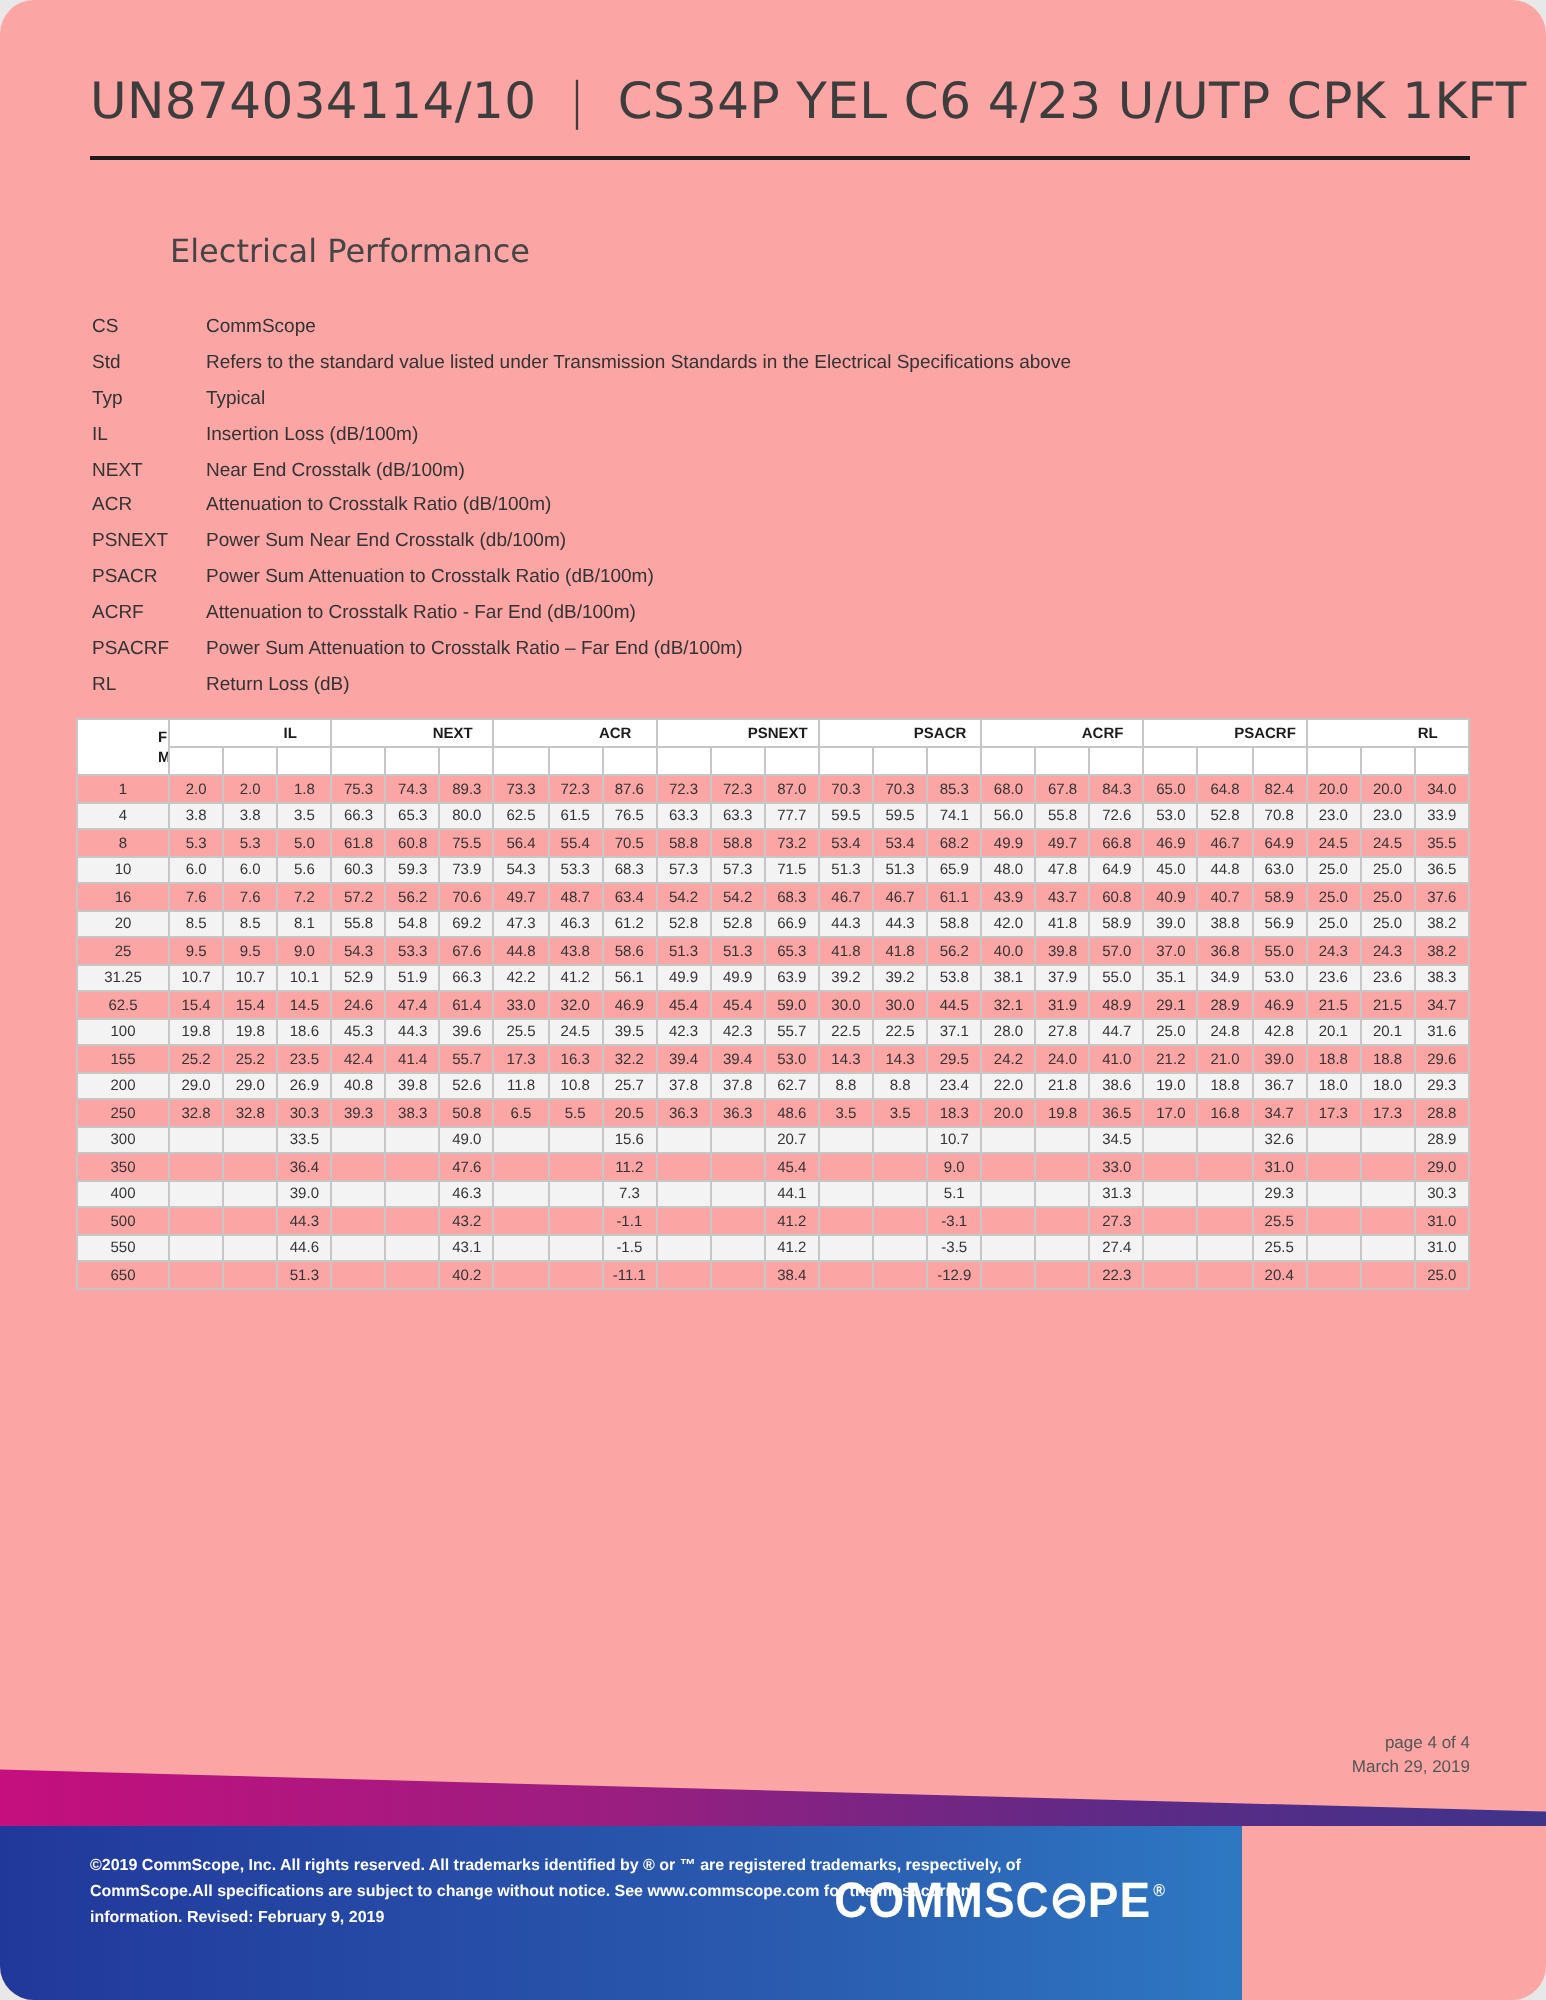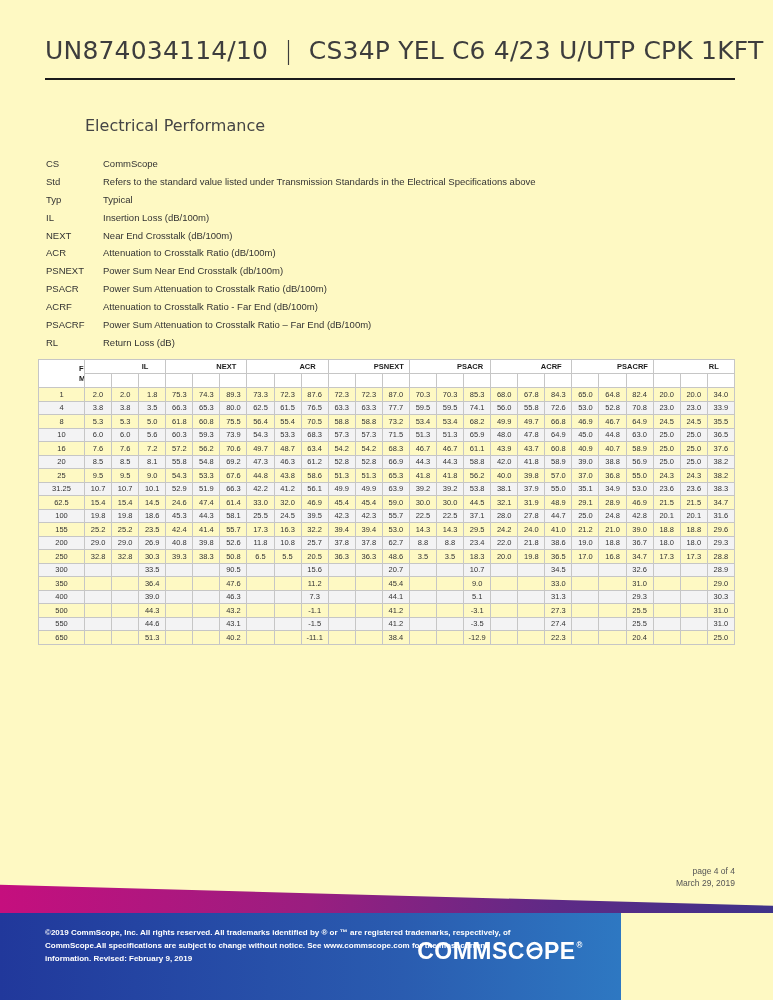--- a/index.html
+++ b/index.html
@@ -1,20 +1,21 @@
 <!DOCTYPE html>
 <html><head>
 <meta charset="utf-8">
 <style>
   * { box-sizing: border-box; }
   html,body { margin:0; padding:0; background:#e8e8e8; }
   .page {
     position:relative; width:773px; height:1000px; margin:0 auto;
-    background:#fef9c3; overflow:hidden;
+    background:#fca5a5; overflow:hidden;
     font-family:"Liberation Sans", sans-serif;
+    border-radius:17px;
   }
 
   
   .doc-title {
     position:absolute; left:45px; top:36px;
     font-size:25px; color:#3d3d3d; letter-spacing:0.2px;
     font-family:"DejaVu Sans", sans-serif; font-weight:400;
     white-space:nowrap;
   }
   .doc-title .sep { padding:0 16px; color:#3d3d3d; font-weight:300; }
@@ -453,21 +454,21 @@
           <td>21.5</td>
           <td>34.7</td>
         </tr>
         <tr>
           <td>100</td>
           <td>19.8</td>
           <td>19.8</td>
           <td>18.6</td>
           <td>45.3</td>
           <td>44.3</td>
-          <td>58.1</td>
+          <td>39.6</td>
           <td>25.5</td>
           <td>24.5</td>
           <td>39.5</td>
           <td>42.3</td>
           <td>42.3</td>
           <td>55.7</td>
           <td>22.5</td>
           <td>22.5</td>
           <td>37.1</td>
           <td>28.0</td>
@@ -561,21 +562,21 @@
           <td>17.3</td>
           <td>28.8</td>
         </tr>
         <tr>
           <td>300</td>
           <td></td>
           <td></td>
           <td>33.5</td>
           <td></td>
           <td></td>
-          <td>90.5</td>
+          <td>49.0</td>
           <td></td>
           <td></td>
           <td>15.6</td>
           <td></td>
           <td></td>
           <td>20.7</td>
           <td></td>
           <td></td>
           <td>10.7</td>
           <td></td>

